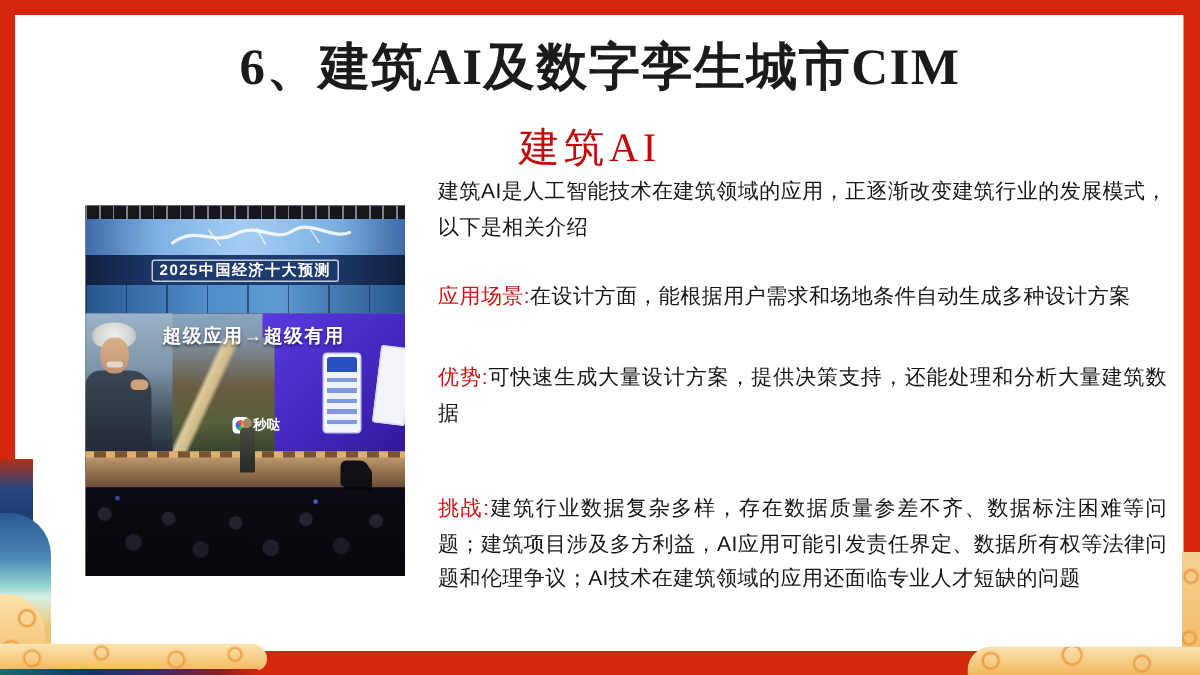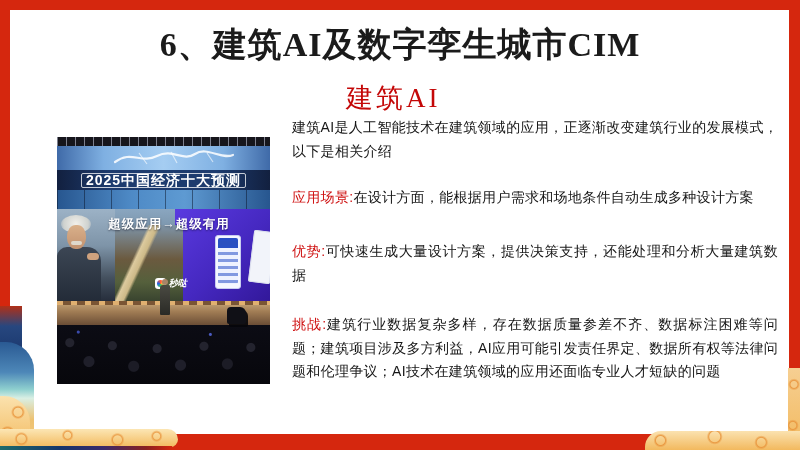--- a/index.html
+++ b/index.html
@@ -77,21 +77,21 @@
 
   
   .para{
     position:absolute;left:292px;width:486px;margin:0;
     font-size:14px;line-height:23.5px;letter-spacing:.3px;
     color:#161616;font-weight:normal;text-align:justify;
   }
   .para-intro{top:116px;}
   .para-s1{top:186px;}
   .para-s2{top:240px;}
-  .para-s3{top:313px;}
+  .para-s3{top:327px;}
   .red-label{color:#cf1212;}
 
   
   .photo{
     position:absolute;left:57px;top:137px;width:213px;height:247px;
     background:#0b0b12;overflow:hidden;
   }
   .ph-ceiling{
     position:absolute;left:0;top:0;width:213px;height:9px;
     background:
@@ -102,21 +102,21 @@
     position:absolute;left:0;top:9px;width:213px;height:24px;
     background:linear-gradient(90deg,#3f6aa8 0%,#7fb0e2 22%,#a5cdf2 50%,#7fb0e2 78%,#3f6aa8 100%);
   }
   .calli{position:absolute;left:52px;top:3px;width:130px;height:18px;}
   .ph-titleband{
     position:absolute;left:0;top:33px;width:213px;height:20px;
     background:linear-gradient(90deg,#12203f 0%,#1d3b6e 25%,#1d3b6e 75%,#12203f 100%);
     display:flex;align-items:center;justify-content:center;
   }
   .ph-title{
-    color:#fff;font-size:14px;font-weight:bold;letter-spacing:1px;
+    color:#fff;font-size:10px;font-weight:bold;letter-spacing:1px;
     border:1px solid rgba(255,255,255,.75);border-radius:2px;padding:0 4px;line-height:13px;
     white-space:nowrap;
   }
   .ph-midband{
     position:absolute;left:0;top:53px;width:213px;height:19px;
     background:
       repeating-linear-gradient(90deg, rgba(10,20,40,.5) 0 1px, transparent 1px 27px),
       linear-gradient(90deg,#27568f 0%,#4e8ac6 35%,#5e9ad2 60%,#27568f 100%);
   }
   .ph-main{
@@ -163,21 +163,21 @@
     color:#ffffff;font-weight:bold;font-size:12.5px;letter-spacing:1px;
     text-shadow:0 1px 2px rgba(0,0,20,.55);white-space:nowrap;
   }
   .ph-logos{position:absolute;left:46px;bottom:3px;display:flex;gap:11px;align-items:center;}
   .logo-irag{
     display:flex;align-items:center;gap:3px;background:rgba(18,38,92,.85);
     border-radius:8px;padding:1px 7px 1px 3px;color:#e8eeff;font-size:7.5px;font-weight:bold;margin-top:48px;
   }
   .irag-icon{width:9px;height:9px;border-radius:2px;transform:rotate(45deg);
     background:linear-gradient(135deg,#6fc4ff,#2a62e8);}
-  .logo-miaoda{display:flex;align-items:center;gap:3px;color:#ffffff;font-size:9px;font-weight:bold;font-style:italic;}
+  .logo-miaoda{display:flex;align-items:center;gap:3px;color:#ffffff;font-size:9px;font-weight:bold;}
   .miaoda-icon{width:11px;height:11px;border-radius:3px;background:#ffffff;position:relative;}
   .miaoda-icon::after{content:"";position:absolute;left:2px;top:2px;width:7px;height:7px;border-radius:50%;
     background:conic-gradient(#ff5a3c,#ffb03c,#35c46a,#2a62e8,#ff5a3c);}
   .ph-floor{
     position:absolute;left:0;top:164px;width:213px;height:24px;
     background:linear-gradient(180deg,#cbaa7c 0%,#a07c54 45%,#6b4e36 100%);
   }
   .ph-edge{
     position:absolute;left:0;top:0;width:213px;height:4px;
     background:repeating-linear-gradient(90deg,#e0b070 0 6px,#7a5534 6px 14px);

